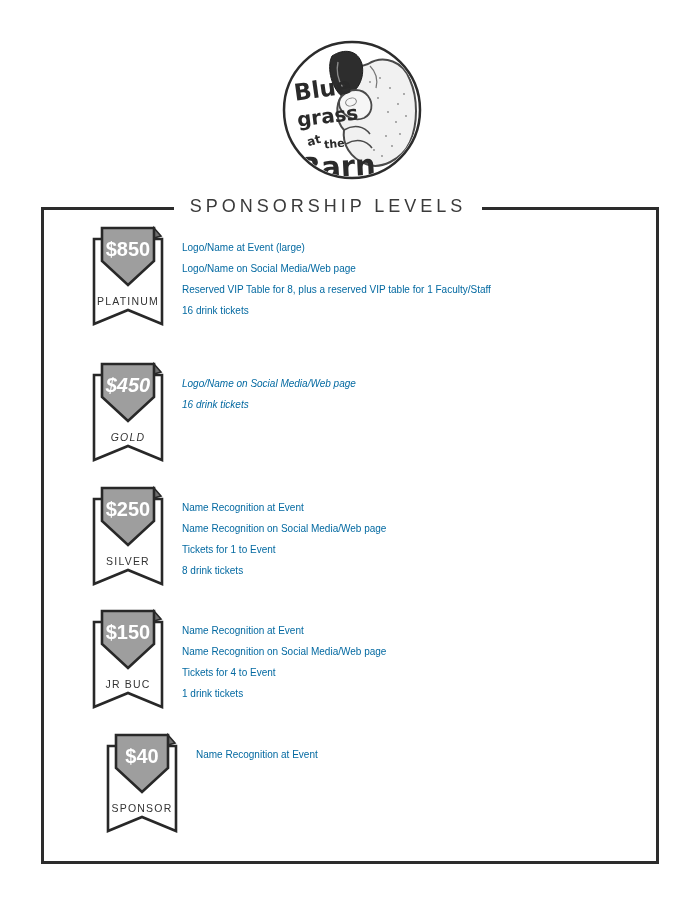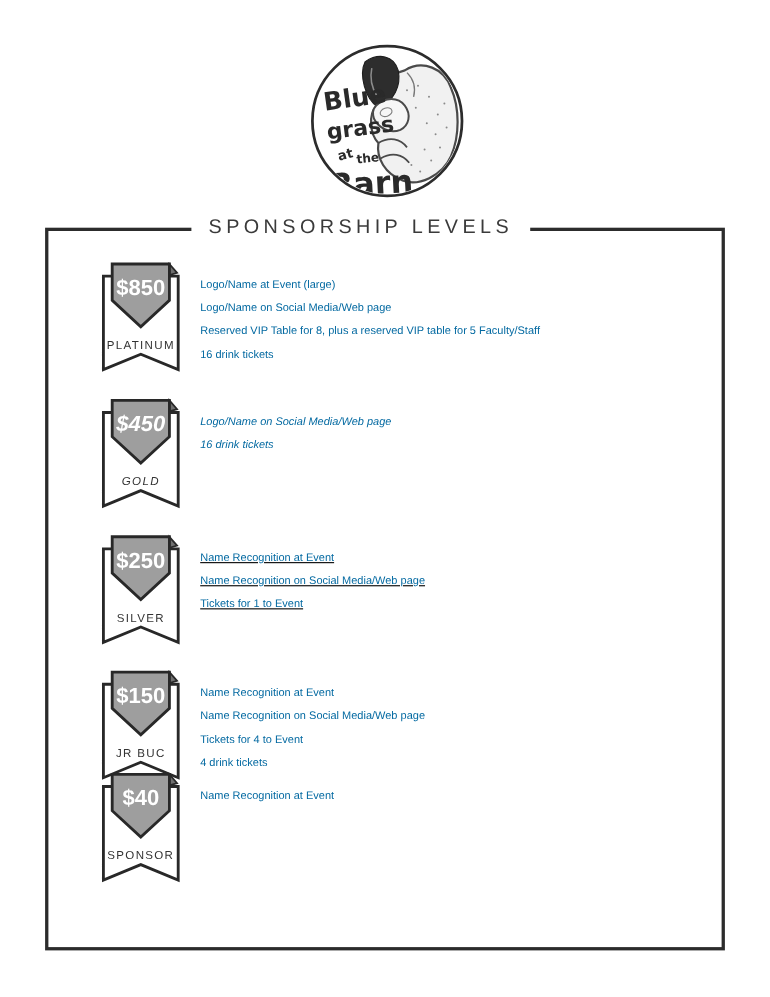--- a/index.html
+++ b/index.html
@@ -83,82 +83,83 @@
     <text class="logo-word" x="19" y="139" font-size="29" transform="rotate(-3 50 128)">Barn</text>
   </g>
 </svg>
 
 <div class="frame"></div>
 
 <div class="page-title">
   <span>SPONSORSHIP LEVELS</span>
 </div>
 
-<div class="tier" style="top:237px;">
+<div class="tier" style="top:225px;">
   <svg class="badge" viewBox="0 0 76 104">
     <polygon points="4,14 72,14 72,99 38,85 4,99" fill="#ffffff" stroke="#282828" stroke-width="2.6"></polygon>
     <polygon points="64,3 71,11 64,13" fill="#6f6f6f" stroke="#282828" stroke-width="1.6"></polygon>
     <polygon points="12,3 64,3 64,36 38,60 12,36" fill="#9e9e9e" stroke="#282828" stroke-width="2.6"></polygon>
     <text class="badge-price" x="38" y="31" text-anchor="middle">$850</text>
     <text class="badge-label" x="38" y="80" text-anchor="middle">PLATINUM</text>
   </svg>
   <div class="benefits">
       <div class="benefit">Logo/Name at Event (large)</div>
       <div class="benefit">Logo/Name on Social Media/Web page</div>
-      <div class="benefit">Reserved VIP Table for 8, plus a reserved VIP table for 5 Faculty/Staff</div>
+      <div class="benefit">Reserved VIP Table for 8, plus a reserved VIP table for 1 Faculty/Staff</div>
       <div class="benefit">16 drink tickets</div>
     </div>
 </div>
 
 <div class="tier" style="top:361px;font-style:italic;">
   <svg class="badge" viewBox="0 0 76 104">
     <polygon points="4,14 72,14 72,99 38,85 4,99" fill="#ffffff" stroke="#282828" stroke-width="2.6"></polygon>
     <polygon points="64,3 71,11 64,13" fill="#6f6f6f" stroke="#282828" stroke-width="1.6"></polygon>
     <polygon points="12,3 64,3 64,36 38,60 12,36" fill="#9e9e9e" stroke="#282828" stroke-width="2.6"></polygon>
     <text class="badge-price" x="38" y="31" text-anchor="middle">$450</text>
     <text class="badge-label" x="38" y="80" text-anchor="middle">GOLD</text>
   </svg>
   <div class="benefits">
       <div class="benefit">Logo/Name on Social Media/Web page</div>
       <div class="benefit">16 drink tickets</div>
     </div>
 </div>
 
-<div class="tier" style="top:485px;text-decoration:underline;">
+<div class="tier" style="top:485px;">
   <svg class="badge" viewBox="0 0 76 104">
     <polygon points="4,14 72,14 72,99 38,85 4,99" fill="#ffffff" stroke="#282828" stroke-width="2.6"></polygon>
     <polygon points="64,3 71,11 64,13" fill="#6f6f6f" stroke="#282828" stroke-width="1.6"></polygon>
     <polygon points="12,3 64,3 64,36 38,60 12,36" fill="#9e9e9e" stroke="#282828" stroke-width="2.6"></polygon>
     <text class="badge-price" x="38" y="31" text-anchor="middle">$250</text>
     <text class="badge-label" x="38" y="80" text-anchor="middle">SILVER</text>
   </svg>
   <div class="benefits">
       <div class="benefit">Name Recognition at Event</div>
       <div class="benefit">Name Recognition on Social Media/Web page</div>
       <div class="benefit">Tickets for 1 to Event</div>
+      <div class="benefit">8 drink tickets</div>
     </div>
 </div>
 
 <div class="tier" style="top:608px;">
   <svg class="badge" viewBox="0 0 76 104">
     <polygon points="4,14 72,14 72,99 38,85 4,99" fill="#ffffff" stroke="#282828" stroke-width="2.6"></polygon>
     <polygon points="64,3 71,11 64,13" fill="#6f6f6f" stroke="#282828" stroke-width="1.6"></polygon>
     <polygon points="12,3 64,3 64,36 38,60 12,36" fill="#9e9e9e" stroke="#282828" stroke-width="2.6"></polygon>
     <text class="badge-price" x="38" y="31" text-anchor="middle">$150</text>
     <text class="badge-label" x="38" y="80" text-anchor="middle">JR BUC</text>
   </svg>
   <div class="benefits">
       <div class="benefit">Name Recognition at Event</div>
       <div class="benefit">Name Recognition on Social Media/Web page</div>
       <div class="benefit">Tickets for 4 to Event</div>
-      <div class="benefit">4 drink tickets</div>
+      <div class="benefit">1 drink tickets</div>
     </div>
 </div>
 
-<div class="tier" style="top:701px;">
+<div class="tier" style="top:732px;margin-left:14px;">
   <svg class="badge" viewBox="0 0 76 104">
     <polygon points="4,14 72,14 72,99 38,85 4,99" fill="#ffffff" stroke="#282828" stroke-width="2.6"></polygon>
     <polygon points="64,3 71,11 64,13" fill="#6f6f6f" stroke="#282828" stroke-width="1.6"></polygon>
     <polygon points="12,3 64,3 64,36 38,60 12,36" fill="#9e9e9e" stroke="#282828" stroke-width="2.6"></polygon>
     <text class="badge-price" x="38" y="31" text-anchor="middle">$40</text>
     <text class="badge-label" x="38" y="80" text-anchor="middle">SPONSOR</text>
   </svg>
   <div class="benefits">
       <div class="benefit">Name Recognition at Event</div>
     </div>

